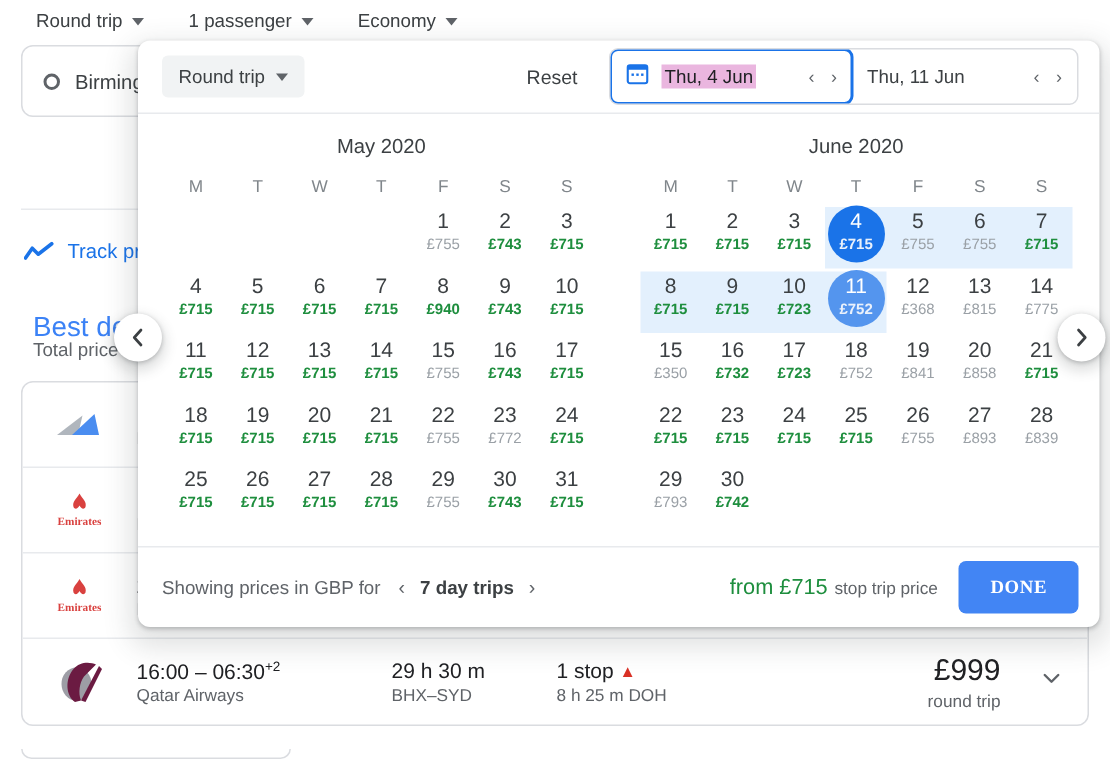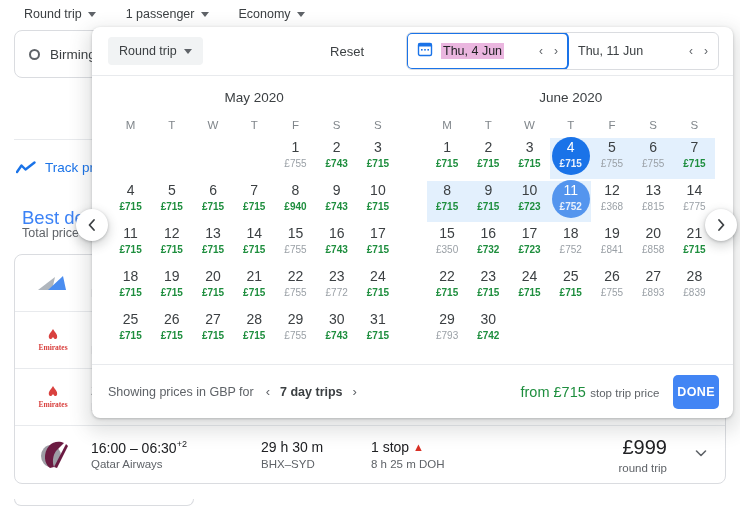--- a/index.html
+++ b/index.html
@@ -251,21 +251,21 @@
   .reset-btn {
     margin-left: auto;
     font-size: 13px;
     color: #3c4043;
     padding: 6px 10px;
     cursor: pointer;
     white-space: nowrap;
   }
   .date-fields {
     display: flex;
-    margin-left: 32px;
+    margin-left: 11px;
     border: 1px solid #dadce0;
     border-radius: 6px;
     height: 38px;
     box-sizing: border-box;
     overflow: hidden;
     background: #fff;
   }
   .date-field {
     display: flex;
     align-items: center;
@@ -453,23 +453,23 @@
     white-space: nowrap;
   }
   .done-btn {
     background: #4285f4;
     color: #fff;
     font-size: 12.5px;
     font-weight: 700;
     letter-spacing: .4px;
     border: none;
     border-radius: 5px;
-    padding: 10px 4px;
+    padding: 10px 21px;
     cursor: pointer;
-    font-family: Liberation Sans, sans-serif;
+    font-family: Liberation Serif, serif;
   }
 </style>
 </head>
 <body>
 
 <div id="bg-page">
 
   <div class="top-controls">
     <div class="ctl">
       <span>Round trip</span>

